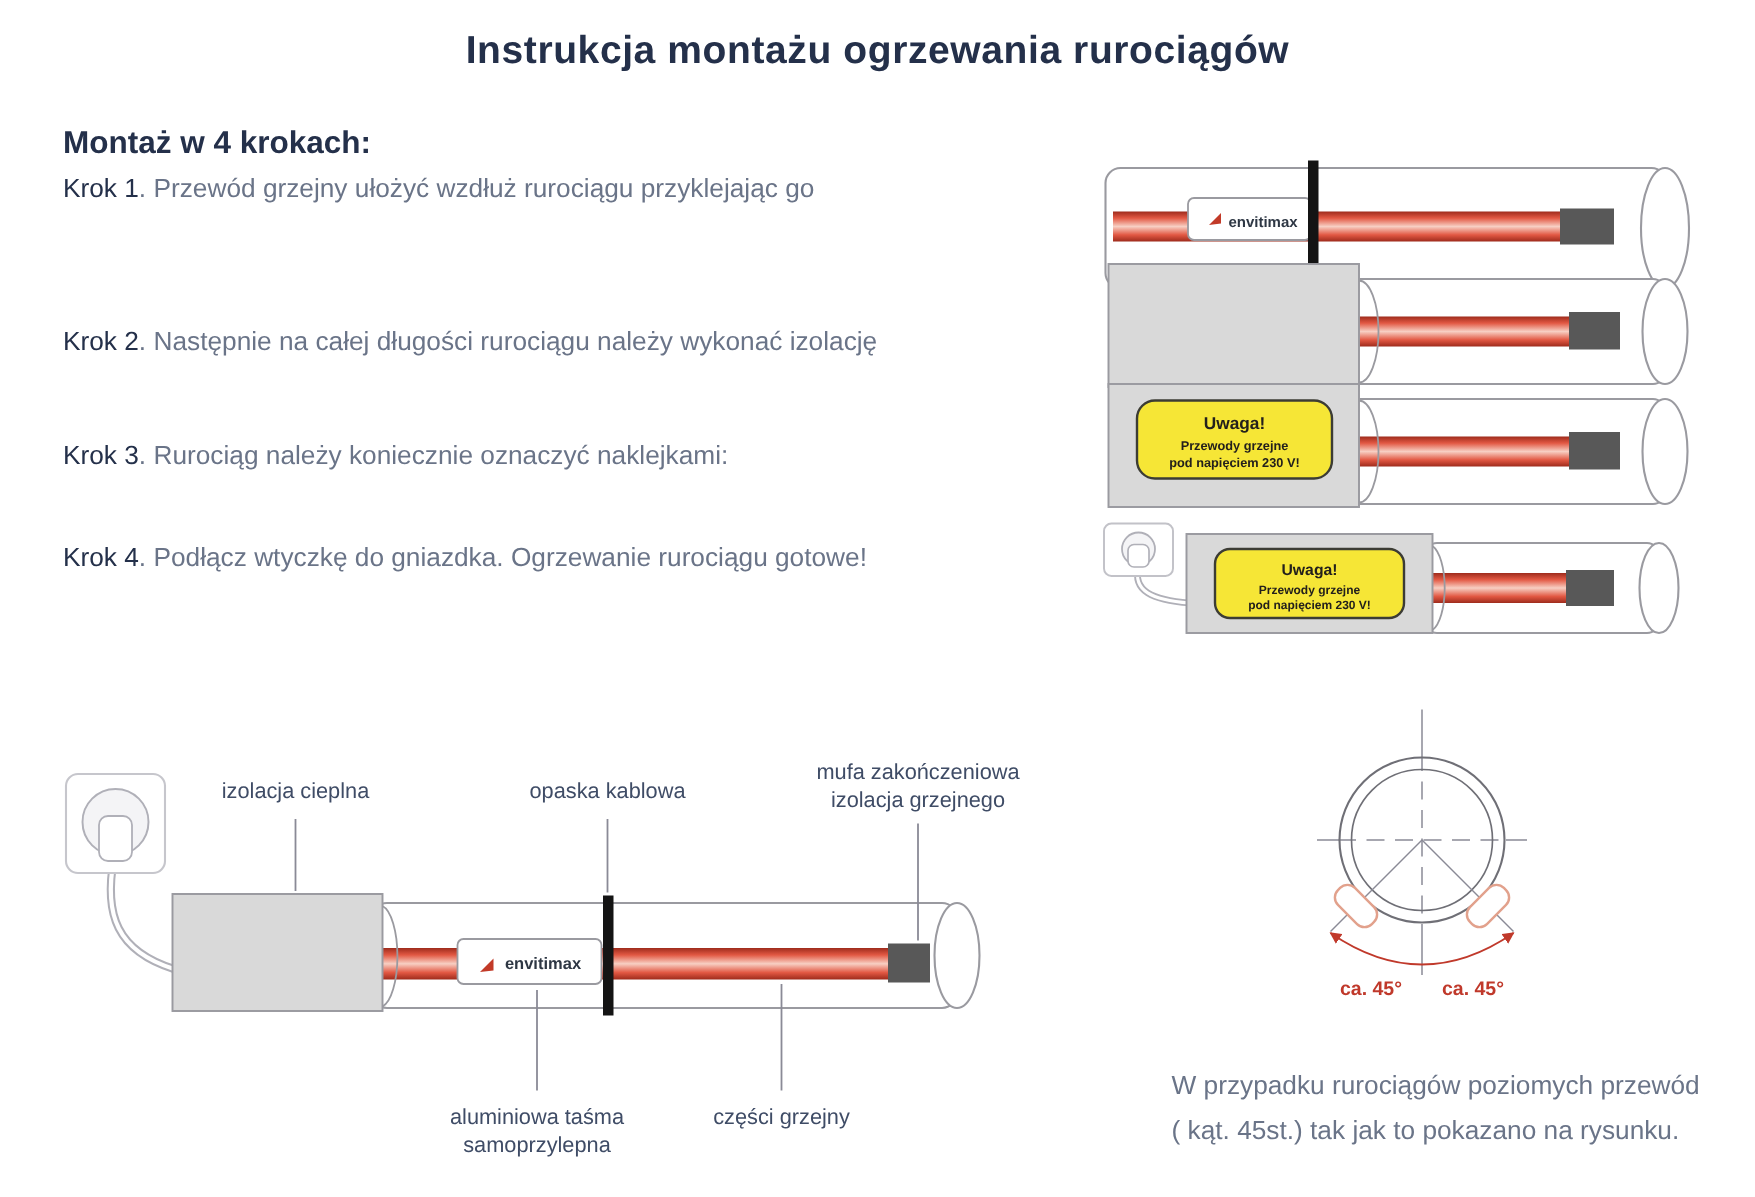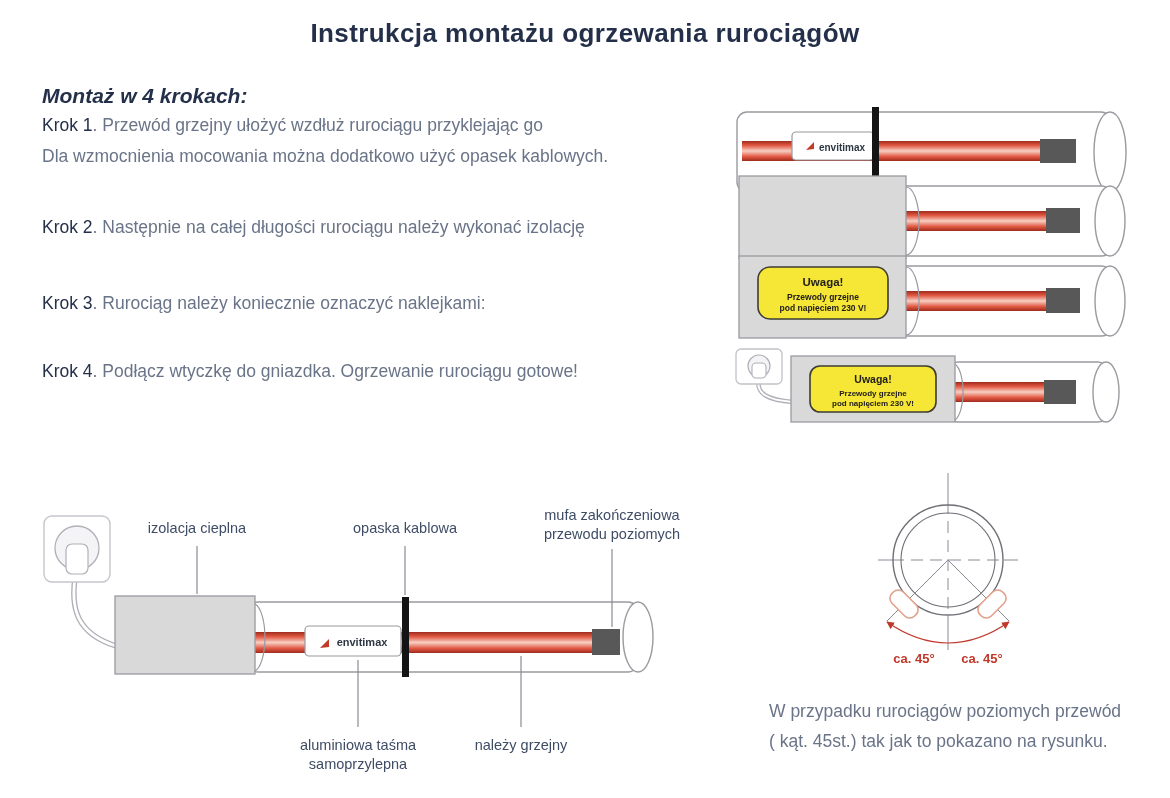--- a/index.html
+++ b/index.html
@@ -1,27 +1,27 @@
 <!DOCTYPE html>
 <html><head>
 <meta charset="utf-8">
 <style>
   html,body { margin:0; padding:0; background:#fff; }
   .page { position:relative; width:1170px; height:798px; background:#ffffff;
           font-family:"Liberation Sans", sans-serif; overflow:hidden; }
   .title { position:absolute; left:0; right:0; top:18px; margin:0; text-align:center;
            font-size:26px; font-weight:700; letter-spacing:.4px; color:#24304a; }
   .steps-heading { position:absolute; left:42px; top:84px; margin:0;
-                   font-size:21px; font-weight:700; color:#24304a;font-style:italic; }
+                   font-size:21px; font-weight:700; color:#24304a; }
   .step { position:absolute; left:42px; margin:0; font-size:17.5px; line-height:31px; color:#6a7488; }
   .step b { color:#24304a; font-weight:400; }
   .bl { display:block; }
   .dlabel { position:absolute; transform:translateX(-50%); text-align:center;
             font-size:14.5px; line-height:19px; color:#3f4c66; }
-  .note { position:absolute; left:765px; top:692px; margin:4px;
+  .note { position:absolute; left:765px; top:692px; margin:16px;
           font-size:17.5px; line-height:30px; color:#6a7488; }
   svg.art { position:absolute; left:0; top:0; }
   .pipe { fill:#ffffff; stroke:#9a9aa0; stroke-width:1.4; }
   .insul { fill:#d9d9d9; stroke:#9a9aa0; stroke-width:1.3; }
   .labelbox { fill:#ffffff; stroke:#9a9aa0; stroke-width:1.2; }
   .brandtext { fill:#2e3744; font-weight:700; text-anchor:middle; font-family:"Liberation Sans",sans-serif; }
   .sticker { fill:#f6e636; stroke:#3c3c34; stroke-width:1.6; }
   .stick-t { fill:#23201c; text-anchor:middle; font-family:"Liberation Sans",sans-serif; }
   .lead { stroke:#8a8a96; stroke-width:1.2; }
   .cline { stroke:#8a8a96; stroke-width:1; fill:none; }
@@ -32,21 +32,20 @@
 <body>
 
 <div class="page">
 
   <h1 class="title">Instrukcja montażu ogrzewania rurociągów</h1>
 
   <h2 class="steps-heading">Montaż w 4 krokach:</h2>
 
   <p class="step" style="top:110px">
     <b>Krok 1</b><span>. Przewód grzejny ułożyć wzdłuż rurociągu przyklejając go</span>
-    <span class="bl">Dla wzmocnienia mocowania można dodatkowo użyć opasek kablowych.</span>
   </p>
 
   <p class="step" style="top:212px">
     <b>Krok 2</b><span>. Następnie na całej długości rurociągu należy wykonać izolację</span>
   </p>
 
   <p class="step" style="top:288px">
     <b>Krok 3</b><span>. Rurociąg należy koniecznie oznaczyć naklejkami:</span>
   </p>
 
@@ -162,26 +161,26 @@
       <path d="M887,622 Q948,664 1009,622" fill="none" stroke="#c0392b" stroke-width="1.2" marker-start="url(#arr)" marker-end="url(#arr)"></path>
       <text class="angle-t" x="914" y="663">ca. 45°</text>
       <text class="angle-t" x="982" y="663">ca. 45°</text>
     </g>
   </svg>
 
   <div class="dlabel" style="left:197px; top:519px">izolacja cieplna</div>
   <div class="dlabel" style="left:405px; top:519px">opaska kablowa</div>
   <div class="dlabel" style="left:612px; top:506px">
     <span class="bl">mufa zakończeniowa</span>
-    <span class="bl">przewodu poziomych</span>
+    <span class="bl">izolacja grzejnego</span>
   </div>
   <div class="dlabel" style="left:358px; top:736px">
     <span class="bl">aluminiowa taśma</span>
     <span class="bl">samoprzylepna</span>
   </div>
-  <div class="dlabel" style="left:521px; top:736px">należy grzejny</div>
+  <div class="dlabel" style="left:521px; top:736px">części grzejny</div>
 
   <p class="note">
     <span class="bl">W przypadku rurociągów poziomych przewód</span>
     <span class="bl">( kąt. 45st.) tak jak to pokazano na rysunku.</span>
   </p>
 
 </div>
 
 </body></html>

